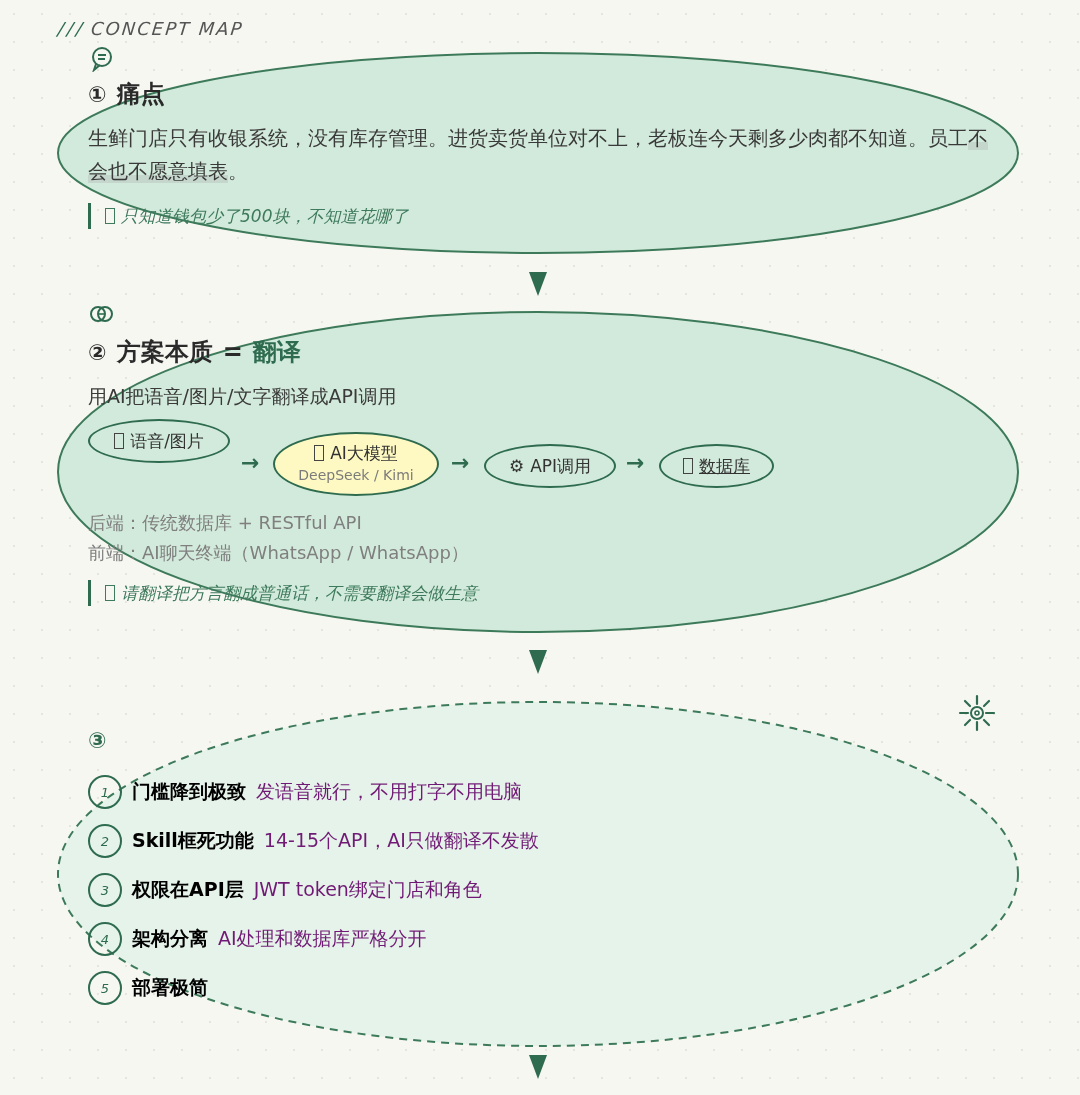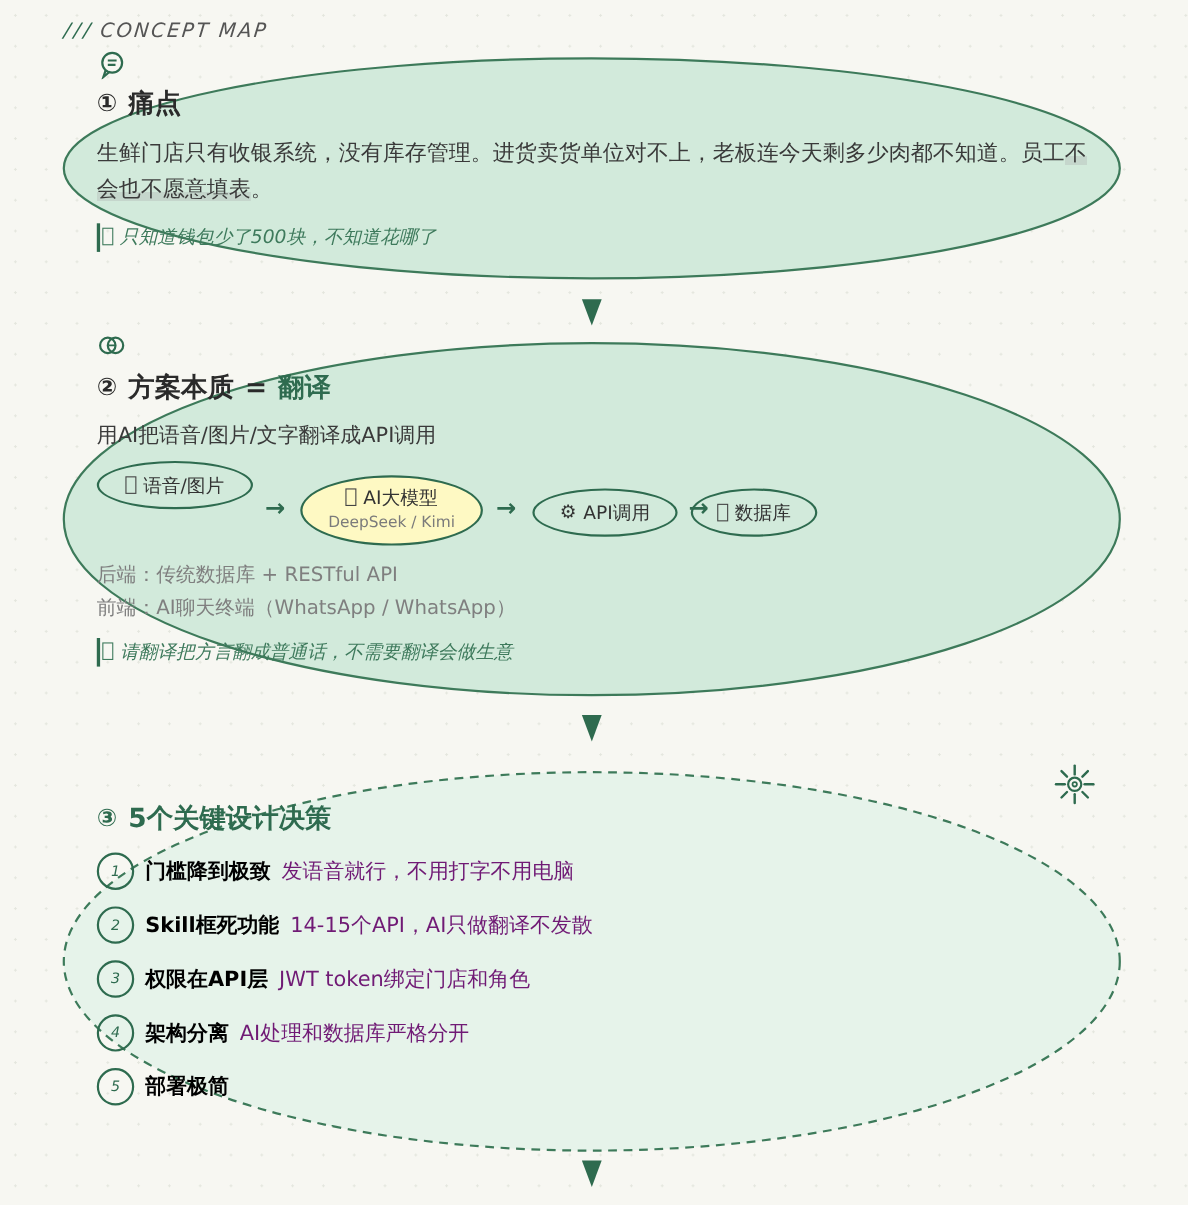--- a/index.html
+++ b/index.html
@@ -32,21 +32,21 @@
       display: flex; align-items: center; gap: 10px;
     }
     .sec-title .num { font-weight: bold; font-size: 22px; }
     .green { color: #2e6b4f; }
 
     .body-text { font-size: 20px; line-height: 33px; color: #3a3a3a; }
     .hl { background: linear-gradient(transparent 65%, #c5d6cc 65%); }
 
     .quote {
       border-left: 3px solid #2e6b4f;
-      padding-left: 2px;
+      padding-left: 14px;
       font-style: italic;
       font-size: 17px;
       color: #3e7a5c;
       height: 26px;
       line-height: 26px;
     }
     .box-glyph {
       display: inline-block; width: 10px; height: 16px;
       border: 1.3px solid #3e7a5c; margin-right: 6px; vertical-align: -2px;
     }
@@ -140,21 +140,21 @@
 <div class="pill ai" style="left:273px;top:432px;width:166px;height:64px;">
   <div><span class="glyph"></span><span>AI大模型</span></div>
   <div class="sub">DeepSeek / Kimi</div>
 </div>
 <div class="flow-arrow" style="left:451px;top:450px;">→</div>
 <div class="pill" style="left:484px;top:444px;width:132px;height:44px;">
   <span style="margin-right:6px;">⚙</span>
     <span>API调用</span>
 </div>
 <div class="flow-arrow" style="left:626px;top:450px;">→</div>
-<div class="pill" style="left:628px;top:444px;width:115px;height:44px;">
+<div class="pill" style="left:659px;top:444px;width:115px;height:44px;text-decoration:underline;">
   <span class="glyph"></span>
     <span>数据库</span>
 </div>
 
 <div class="abs grey-line" style="left:88px;top:508px;">后端：传统数据库 + RESTful API</div>
 <div class="abs grey-line" style="left:88px;top:538px;">前端：AI聊天终端（WhatsApp / WhatsApp）</div>
 <div class="abs quote" style="left:88px;top:580px;">
   <span class="box-glyph"></span><span>请翻译把方言翻成普通话，不需要翻译会做生意</span>
 </div>
 
@@ -169,21 +169,20 @@
     <line x1="2" y1="19" x2="10" y2="19"></line>
       <line x1="28" y1="19" x2="36" y2="19"></line>
     <line x1="7" y1="7" x2="12" y2="12"></line>
       <line x1="26" y1="26" x2="31" y2="31"></line>
     <line x1="31" y1="7" x2="26" y2="12"></line>
       <line x1="12" y1="26" x2="7" y2="31"></line>
   </g>
 </svg>
 <div class="abs sec-title green" style="left:88px;top:728px;">
   <span class="num green">③</span>
-  <span>5个关键设计决策</span>
 </div>
 
 <div class="decision" style="top:775px;">
   <span class="circ">1</span>
   <span class="key">门槛降到极致</span>
   <span class="desc">发语音就行，不用打字不用电脑</span>
 </div>
 <div class="decision" style="top:824px;">
   <span class="circ">2</span>
   <span class="key">Skill框死功能</span>

